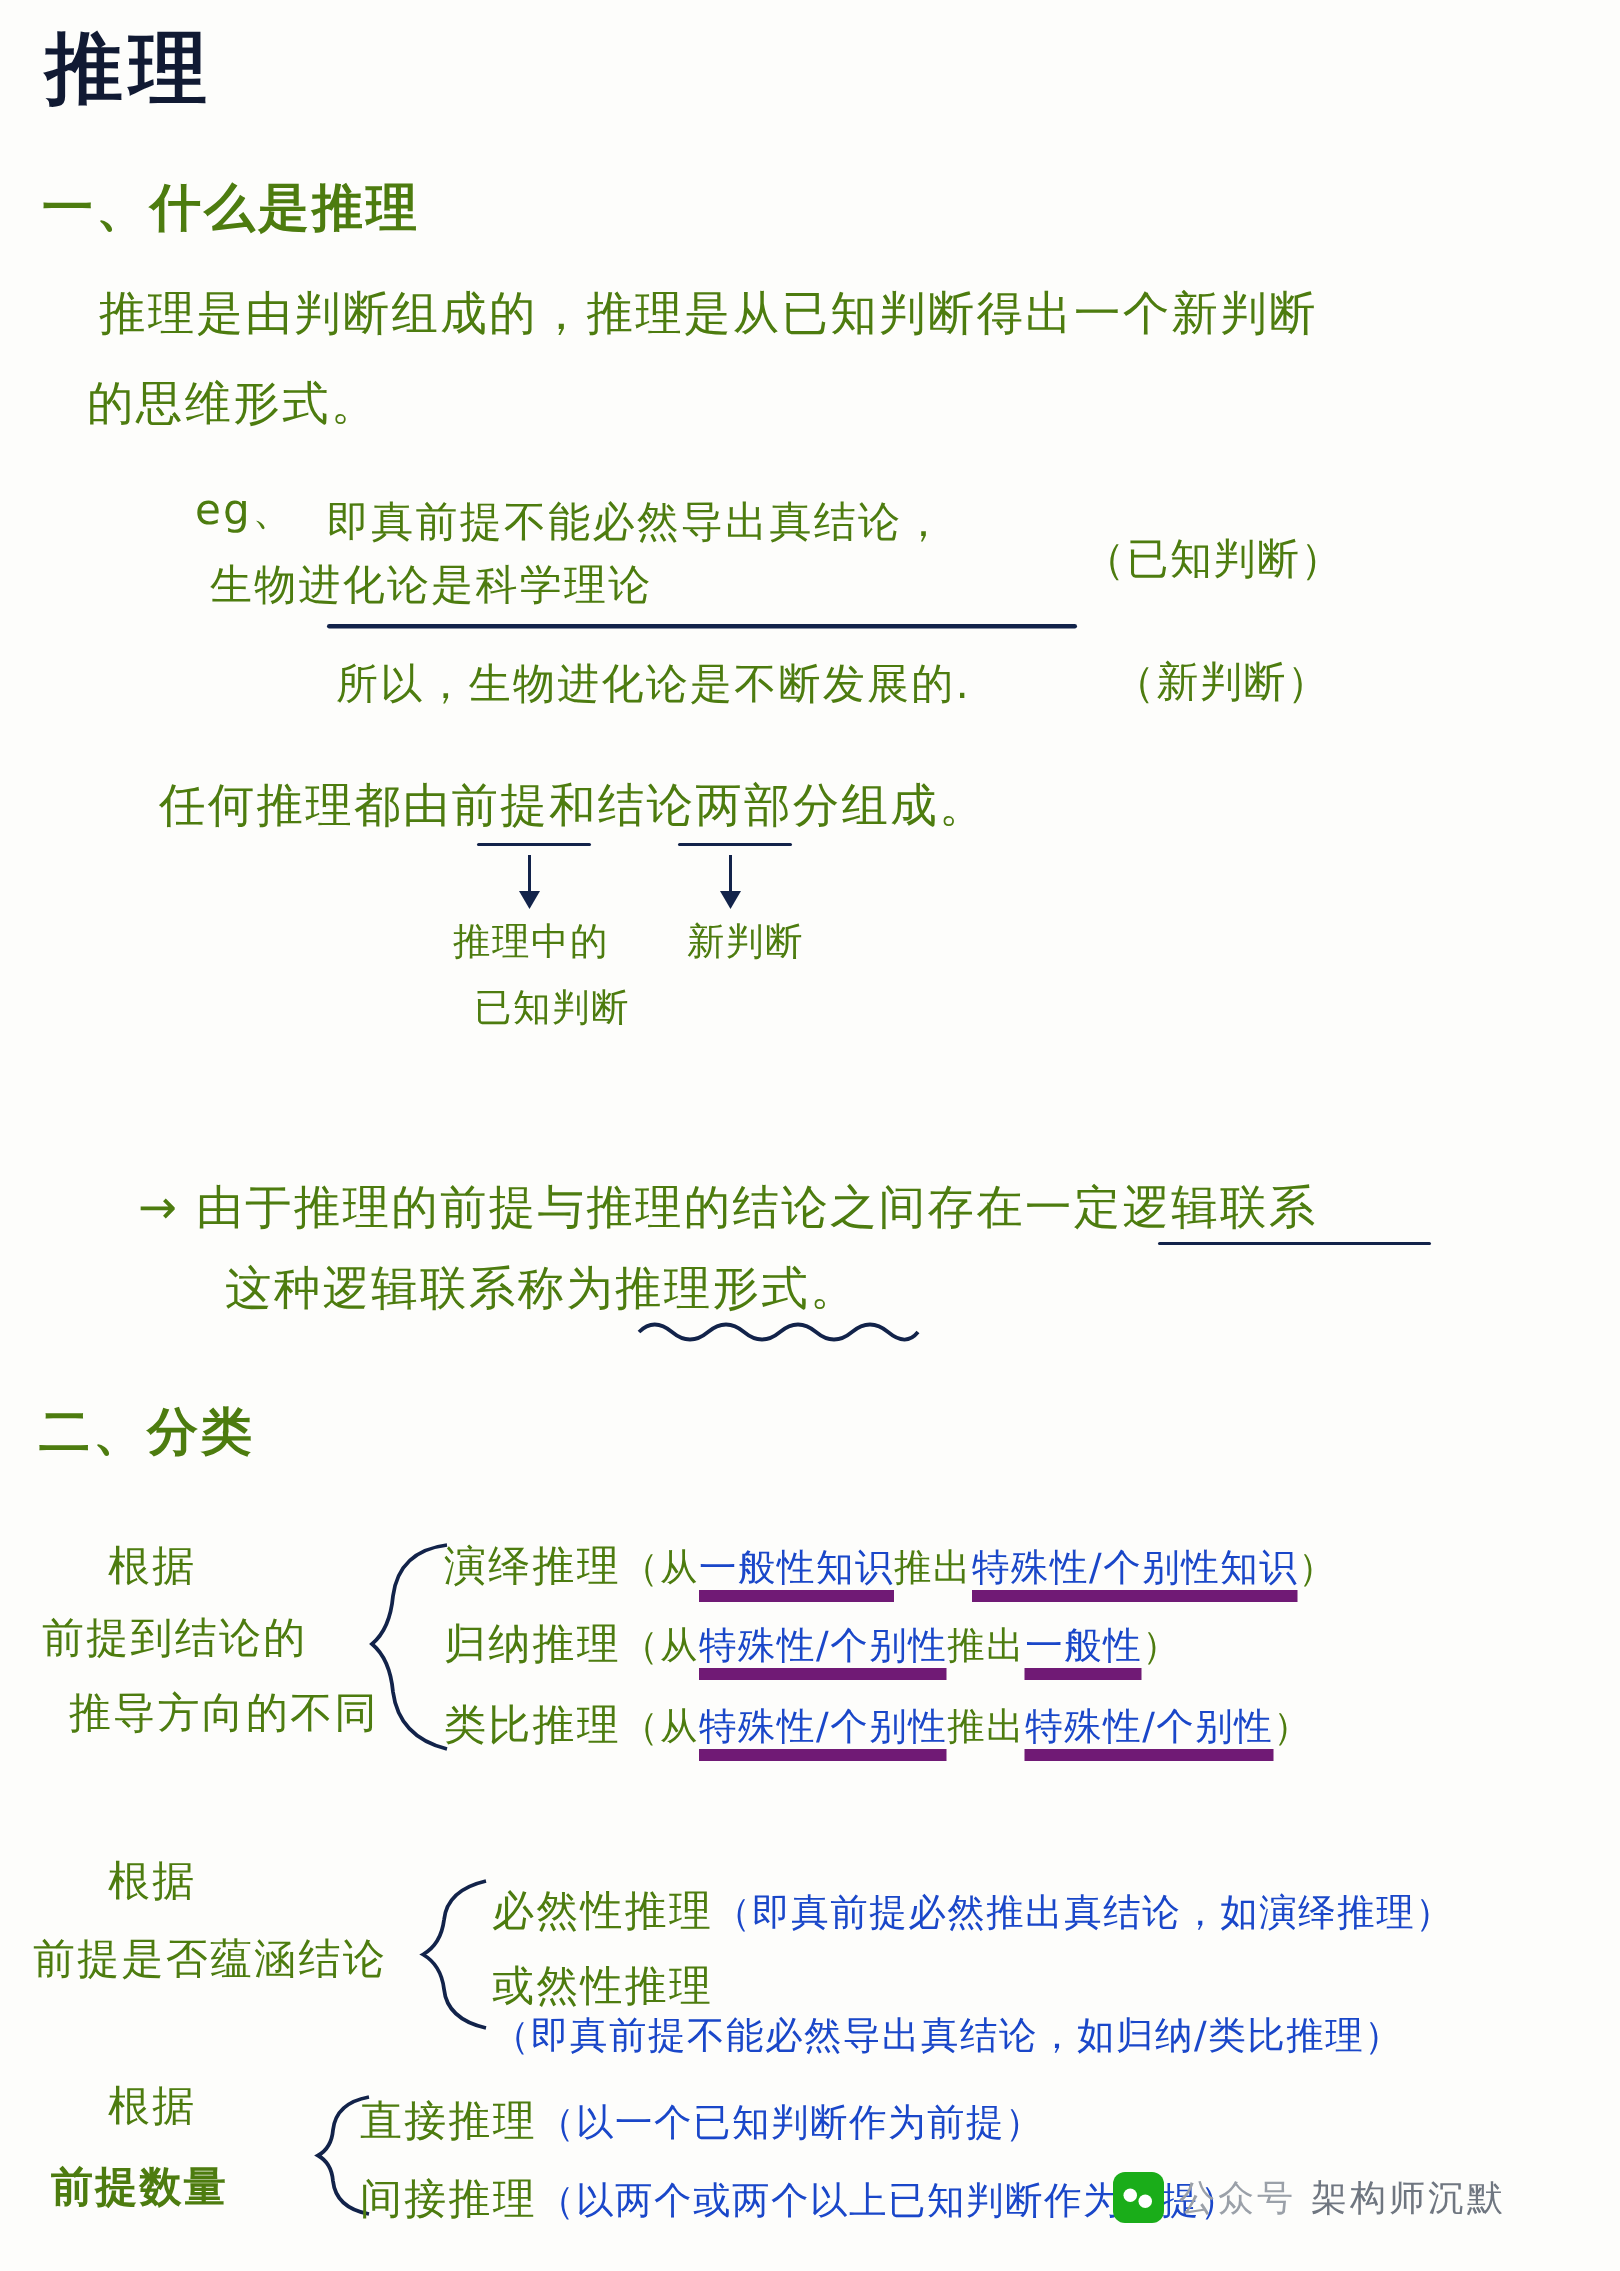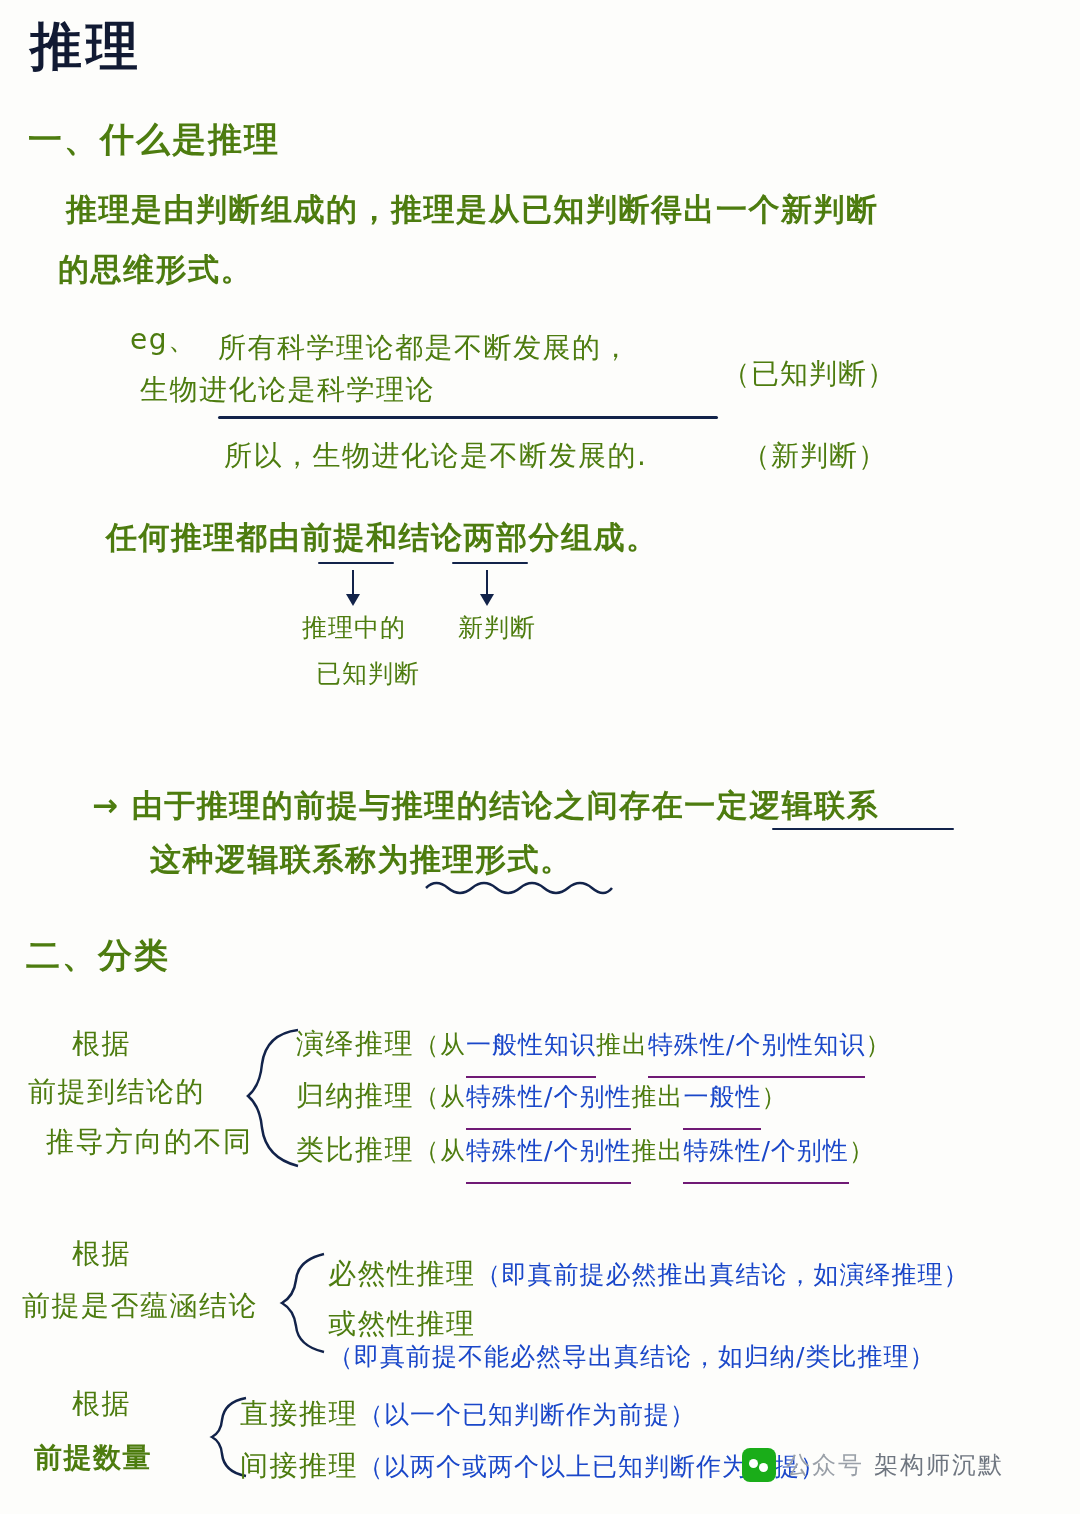--- a/index.html
+++ b/index.html
@@ -39,38 +39,37 @@
     letter-spacing: 4px;
   }
   .h2 {
     font-size: 34px;
     font-weight: 600;
     letter-spacing: 2px;
   }
   .body-lg {
     font-size: 31px;
     letter-spacing: 1.5px;
-    font-weight: bold;
   }
   .body-md {
     font-size: 28px;
     letter-spacing: 1.5px;
   }
   .body-sm {
     font-size: 25px;
     letter-spacing: 1px;
   }
   .note-sm {
     font-size: 28px;
     letter-spacing: 1px;
     font-family: Liberation Mono, monospace;
   }
   .u-blue {
-    border-bottom: 2px solid #701a75;
-    padding-bottom: 17px;
+    border-bottom: 8px solid #701a75;
+    padding-bottom: 1px;
   }
 
   .rule {
     position: absolute;
     background: #12234a;
     height: 3px;
     border-radius: 2px;
   }
 
   .arrow-down {
@@ -144,39 +143,39 @@
 <div class="page">
 
   <div class="hw title ink-dark" style="left:30px; top:14px;">推理</div>
 
   <div class="hw h2 ink-blue" style="left:28px; top:118px;">一、什么是推理</div>
 
   <div class="hw body-lg ink-blue" style="left:66px; top:190px;">推理是由判断组成的，推理是从已知判断得出一个新判断</div>
   <div class="hw body-lg ink-blue" style="left:58px; top:250px;">的思维形式。</div>
 
   <div class="hw body-md ink-blue" style="left:130px; top:322px;">eg、</div>
-  <div class="hw body-md ink-blue" style="left:218px; top:330px;">所有科学理论都是不断发展的，</div>
+  <div class="hw body-md ink-blue" style="left:218px; top:330px;">即真前提不能必然导出真结论，</div>
   <div class="hw body-md ink-blue" style="left:140px; top:372px;">生物进化论是科学理论</div>
   <div class="hw note-sm ink-blue" style="left:722px; top:358px;">（已知判断）</div>
 
   <div class="rule" style="left:218px; top:416px; width:500px;"></div>
 
   <div class="hw body-md ink-blue" style="left:224px; top:438px;">所以，生物进化论是不断发展的.</div>
   <div class="hw note-sm ink-blue" style="left:742px; top:440px;">（新判断）</div>
 
   <div class="hw body-lg ink-blue" style="left:106px; top:518px;">任何推理都由前提和结论两部分组成。</div>
 
   <div class="rule" style="left:318px; top:562px; width:76px; height:2px;"></div>
   <div class="rule" style="left:452px; top:562px; width:76px; height:2px;"></div>
 
   <div class="arrow-down" style="left:352px; top:570px;"></div>
   <div class="arrow-down" style="left:486px; top:570px;"></div>
 
   <div class="hw body-sm ink-blue" style="left:302px; top:612px;">推理中的</div>
-  <div class="hw body-sm ink-blue" style="left:316px; top:658px;">已知判断</div>
+  <div class="hw body-sm ink-blue" style="left:316px; top:658px;font-family:Liberation Mono, monospace;">已知判断</div>
   <div class="hw body-sm ink-blue" style="left:458px; top:612px;">新判断</div>
 
   <div class="hw body-lg ink-blue" style="left:92px; top:786px;">→ 由于推理的前提与推理的结论之间存在一定逻辑联系</div>
   <div class="hw body-lg ink-blue" style="left:150px; top:840px;">这种逻辑联系称为推理形式。</div>
 
   <div class="rule" style="left:772px; top:828px; width:182px; height:2px;"></div>
 
   <svg class="squiggle" style="left:424px; top:876px;" width="190" height="20" viewBox="0 0 190 20">
     <path d="M2 12 Q 12 2, 24 12 T 48 12 T 72 12 T 96 12 T 120 12 T 144 12 T 168 12 T 188 12" fill="none" stroke="#12234a" stroke-width="2.5"></path>
   </svg>

